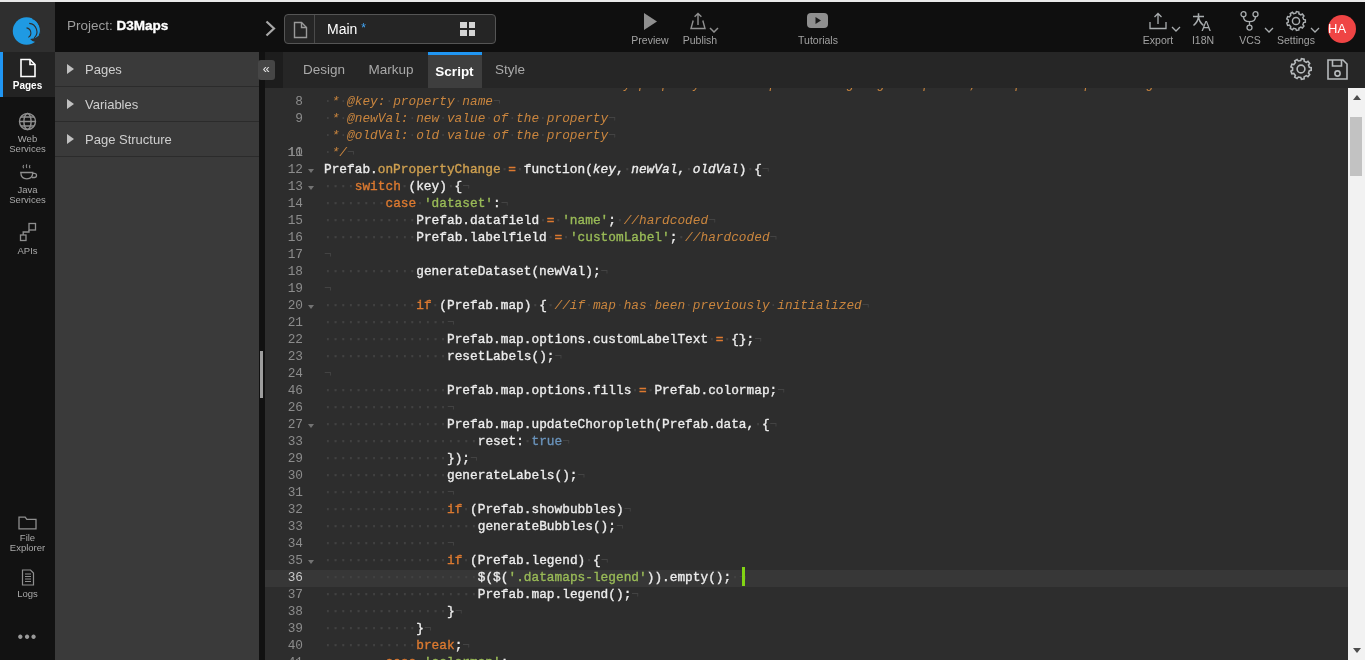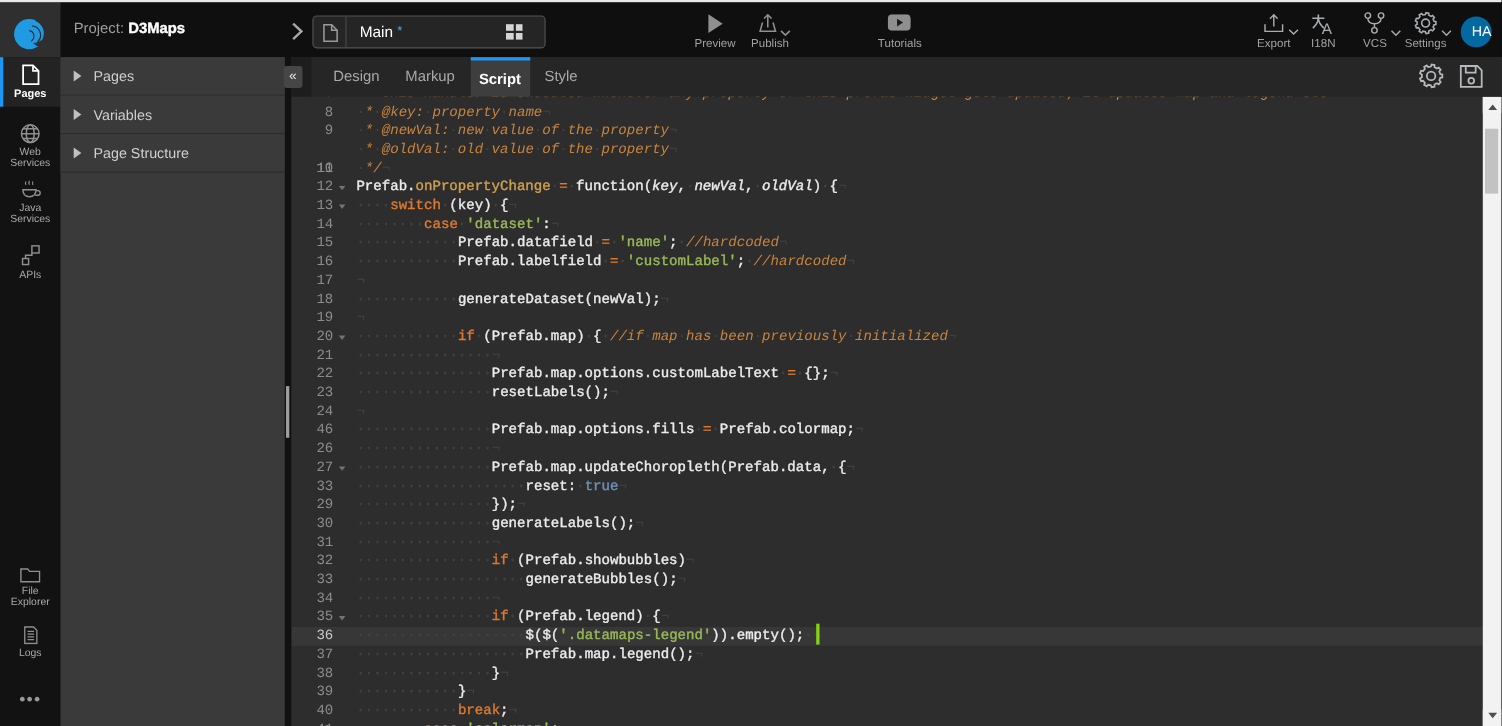--- a/index.html
+++ b/index.html
@@ -12,21 +12,21 @@
 #mainsel{position:absolute;left:284px;top:12px;width:212px;height:30px;border:1px solid #555;border-radius:4px;background:#252525}
 #mainsel .fcell{position:absolute;left:0;top:0;width:30px;height:28px;border-right:1px solid #4a4a4a}
 #mainsel .fcell svg{position:absolute;left:8px;top:6px}
 #mainsel .mname{position:absolute;left:42px;top:6px;font-size:14px;color:#fff}
 #mainsel .ast{color:#42a5f5;font-size:12px;vertical-align:2px}
 #gridic{position:absolute;right:20px;top:7px;width:15px;height:14px}
 #gridic div{position:absolute;width:6.5px;height:6px;background:#d4d4d4}
 .ctr{position:absolute;top:0;height:50px;text-align:center}
 .ctr .lbl{position:absolute;top:32px;width:100%;text-align:center;font-size:10.5px;color:#a2a2a2}
 .chevd{position:absolute}
-.circleav{position:absolute;left:1328px;top:13px;width:28px;height:28px;border-radius:50%;background:#0369a1;color:#fff;font-weight:400;font-size:13px;line-height:28px;text-align:right}
+.circleav{position:absolute;left:1328px;top:13px;width:28px;height:28px;border-radius:50%;background:#ef4444;color:#fff;font-weight:400;font-size:13px;line-height:28px;text-align:left}
 
 #rail{position:absolute;left:0;top:52px;width:55px;height:608px;background:#121212}
 .ritem{position:absolute;left:0;width:55px;text-align:center;color:#8f8f8f}
 .ritem .rl{font-size:9.5px;line-height:10px;margin-top:3px;color:#a9a9a9}
 .ritem.act{color:#fff}
 #pagesit{top:0;height:45px;padding-top:6px;background:#232323}
 #pagesbar{position:absolute;left:0;top:0;width:3px;height:45px;background:#2096f3}
 #pagesit .rl{font-weight:700;font-size:10px;color:#fff}
 
 #panel{position:absolute;left:55px;top:52px;width:204px;height:608px;background:#3a3a3a}

